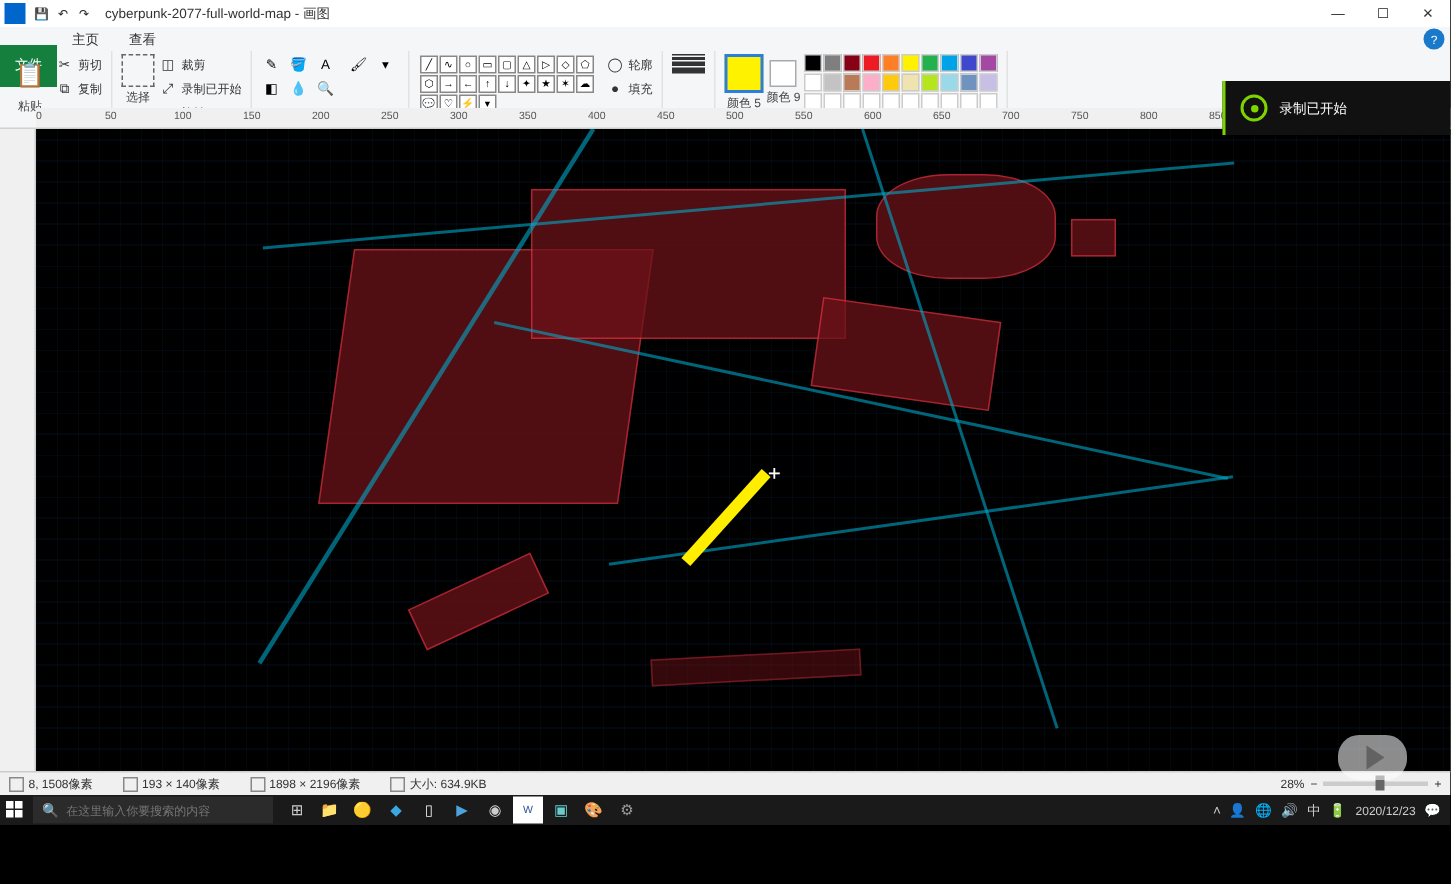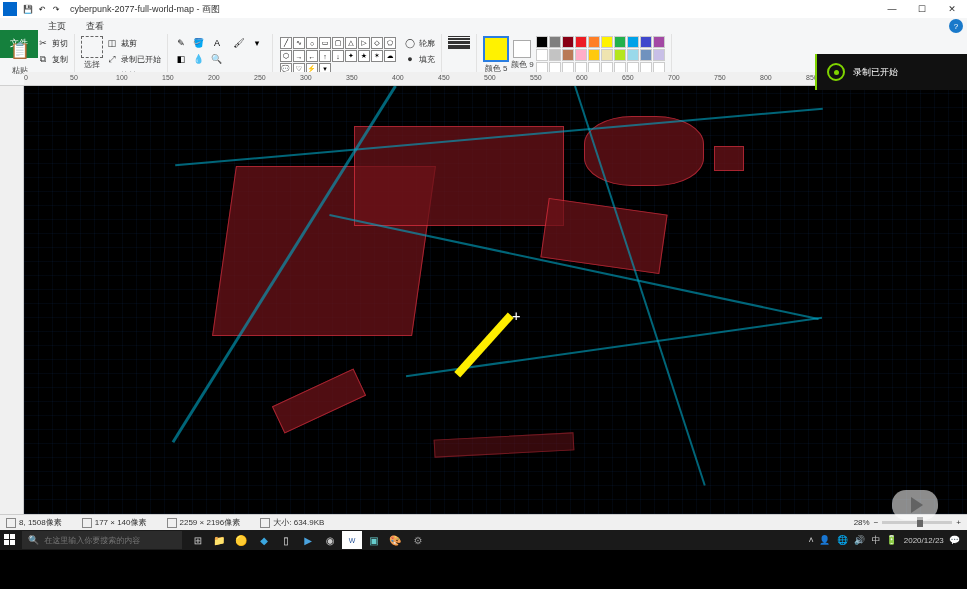--- a/index.html
+++ b/index.html
@@ -335,25 +335,25 @@
   <div class="ntext">录制已开始</div>
 </div>
 
 <div class="statusbar-paint">
   <div class="sitem">
       <div class="sicon"></div>
       <span>8, 1508像素</span>
     </div>
   <div class="sitem">
       <div class="sicon"></div>
-      <span>177 × 140像素</span>
+      <span>193 × 140像素</span>
     </div>
   <div class="sitem">
       <div class="sicon"></div>
-      <span>2259 × 2196像素</span>
+      <span>1898 × 2196像素</span>
     </div>
   <div class="sitem">
       <div class="sicon"></div>
       <span>大小: 634.9KB</span>
     </div>
   <div class="zoom">
     <span>28%</span>
     <span>−</span>
     <div class="slider"></div>
     <span>+</span>

